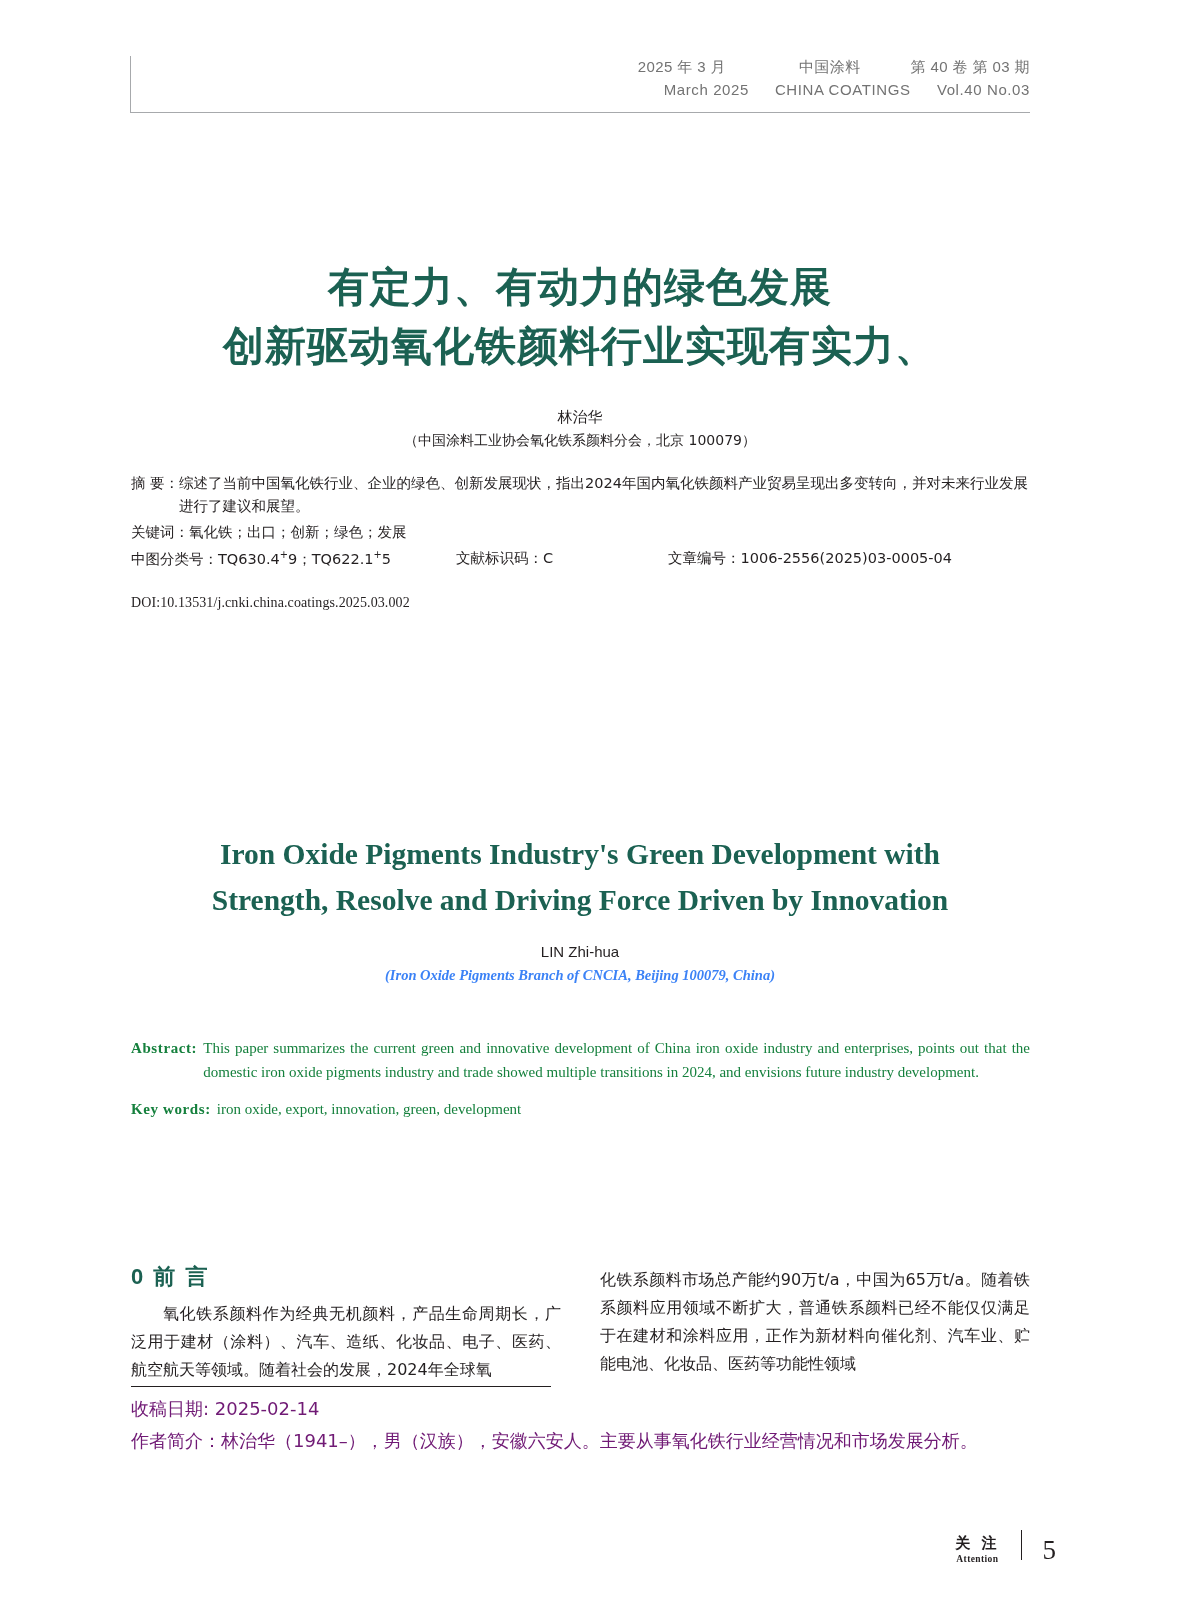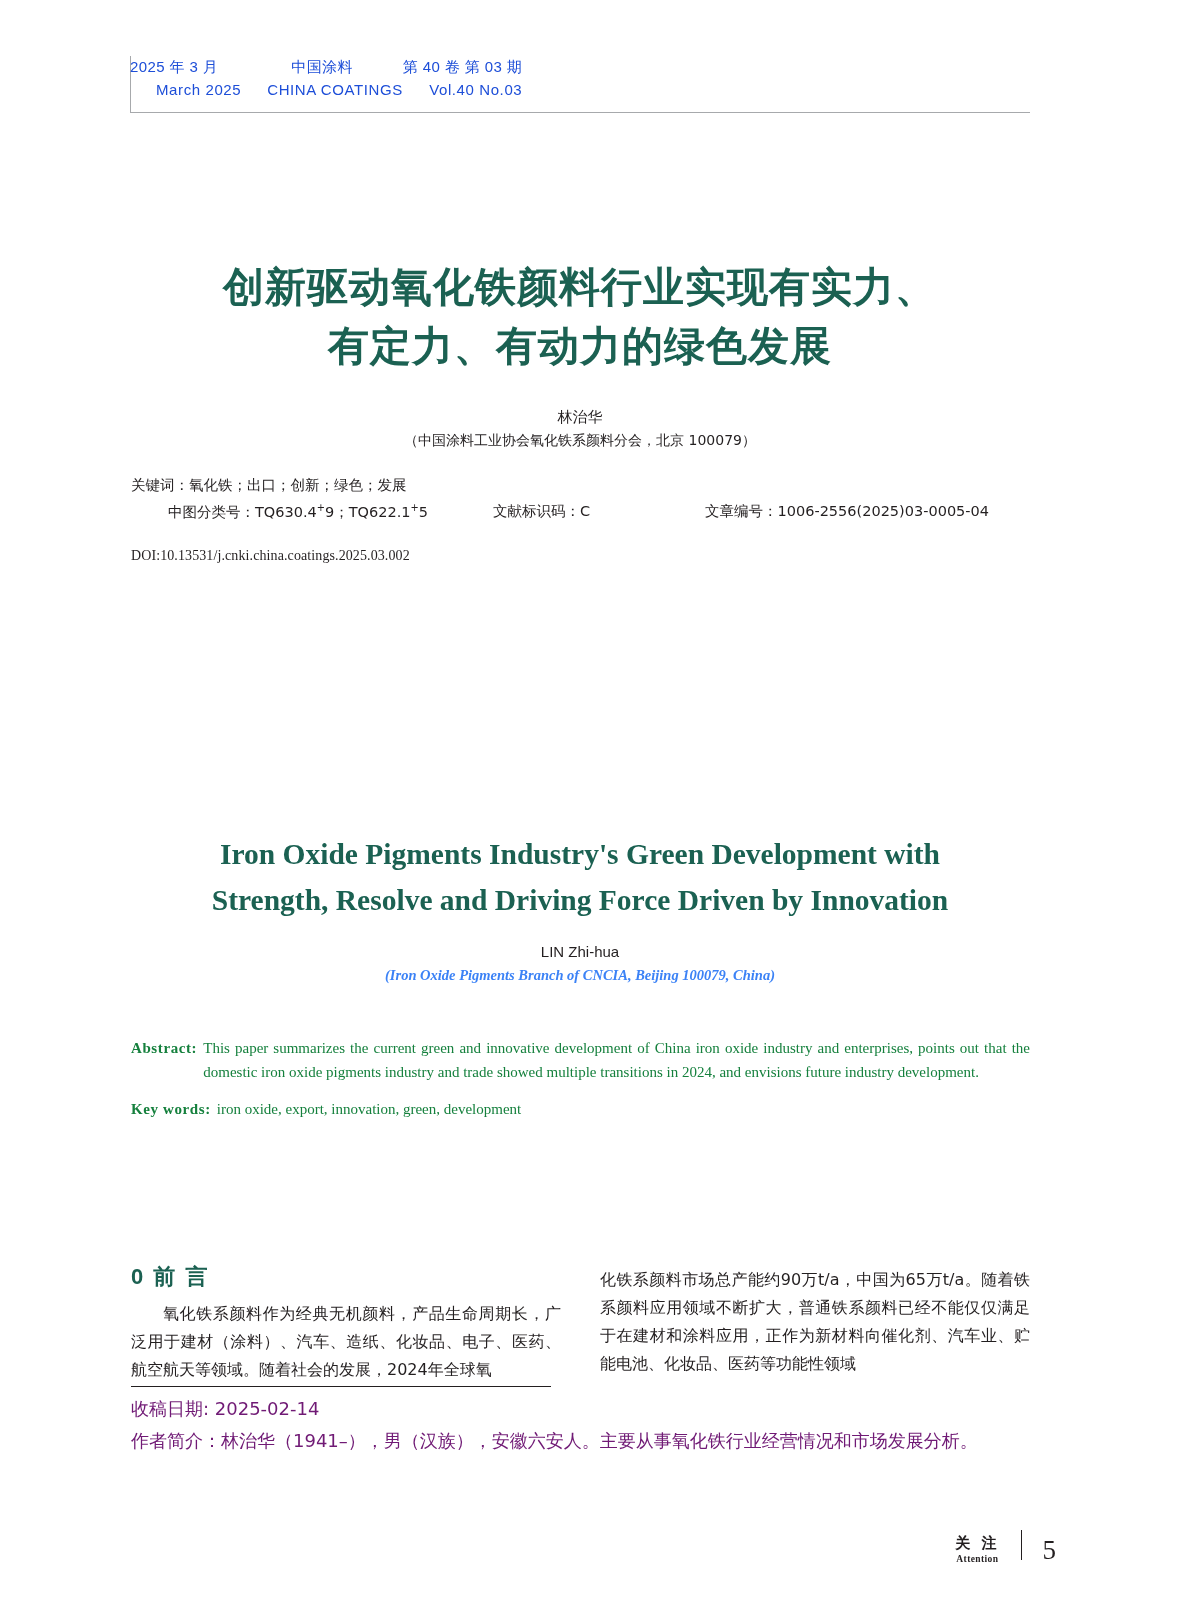--- a/index.html
+++ b/index.html
@@ -20,24 +20,24 @@
     inset: 0;
   }
 
   
   .header {
     position: absolute;
     left: 130px;
     top: 56px;
     width: 900px;
     display: flex;
-    justify-content: flex-start;
+    justify-content: flex-end;
     align-items: flex-start;
     font-size: 15px;
-    color: #1d4ed8;
+    color: #737373;
     letter-spacing: 0.4px;
   }
   .header .col {
     line-height: 1.5;
   }
   .header .col.mid { text-align: center; }
   .header .col.right { text-align: right; }
   .header .en { letter-spacing: 0.6px; margin-left: 26px; }
   .header-rule {
     position: absolute;
@@ -111,21 +111,21 @@
     flex: 0 0 auto;
   }
   .cn-abs-body {
     flex: 1 1 auto;
   }
   .cn-kw { margin-top: 2px; }
   .cn-class {
     margin-top: 3px;
     display: flex;
   }
-  .cn-class .c1 { width: 325px; margin-left: 37px; }
+  .cn-class .c1 { width: 325px; }
   .cn-class .c2 { width: 212px; }
   .cn-class .c3 { flex: 1; }
   .doi {
     margin-top: 20px;
     font-family: "Liberation Serif", serif;
     font-size: 14px;
     letter-spacing: 0.1px;
   }
   sup.cn { font-size: 0.68em; vertical-align: super; }
 
@@ -299,27 +299,31 @@
       <div class="en">CHINA COATINGS</div>
     </div>
     <div class="col right">
       <div>第 40 卷  第 03 期</div>
       <div class="en">Vol.40  No.03</div>
     </div>
   </div>
   <div class="header-rule"></div>
 
   <div class="cn-title">
+    <div>有定力、有动力的绿色发展</div>
     <div>创新驱动氧化铁颜料行业实现有实力、</div>
-    <div>有定力、有动力的绿色发展</div>
   </div>
   <div class="cn-author">林治华</div>
   <div class="cn-affil">（中国涂料工业协会氧化铁系颜料分会，北京    100079）</div>
 
   <div class="cn-abs">
+    <div class="cn-abs-row">
+      <div class="cn-abs-lab">摘    要：</div>
+      <div class="cn-abs-body">综述了当前中国氧化铁行业、企业的绿色、创新发展现状，指出2024年国内氧化铁颜料产业贸易呈现出多变转向，并对未来行业发展进行了建议和展望。</div>
+    </div>
     <div class="cn-abs-row cn-kw">
       <div class="cn-abs-lab">关键词：</div>
       <div class="cn-abs-body">氧化铁；出口；创新；绿色；发展</div>
     </div>
     <div class="cn-class">
       <div class="c1"><span>中图分类号：TQ630.4</span><sup class="cn">+</sup><span>9；TQ622.1</span><sup class="cn">+</sup><span>5</span></div>
       <div class="c2">文献标识码：C</div>
       <div class="c3">文章编号：1006-2556(2025)03-0005-04</div>
     </div>
     <div class="doi">DOI:10.13531/j.cnki.china.coatings.2025.03.002</div>

